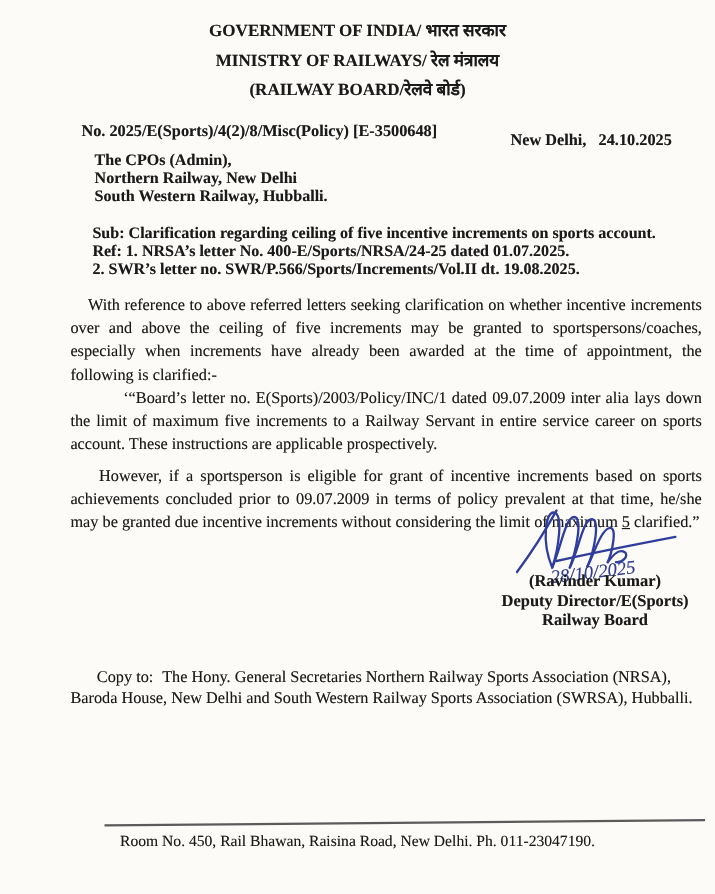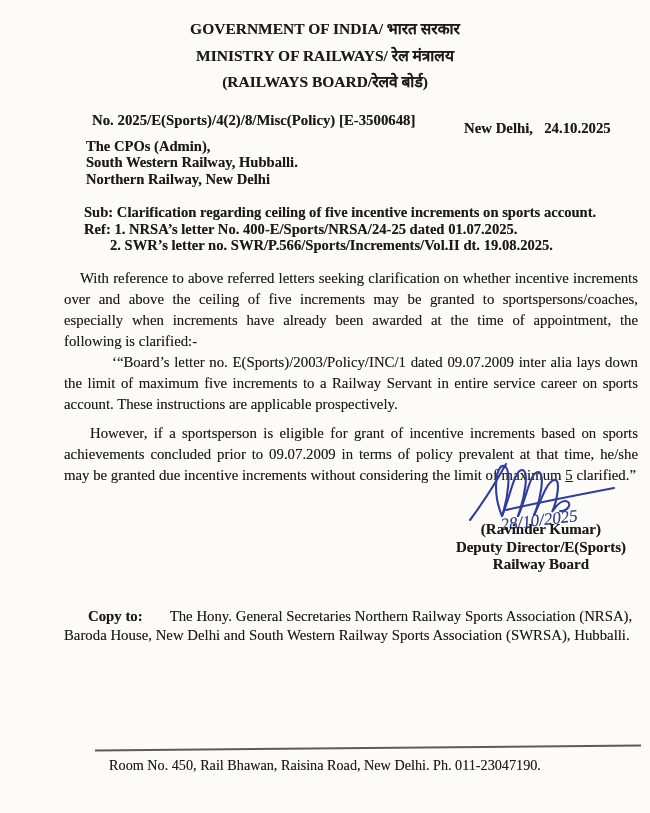--- a/index.html
+++ b/index.html
@@ -5,64 +5,64 @@
   html,body { margin:0; padding:0; background:#d8d8d8; }
   .page {
     position:relative; width:650px; height:813px; margin:0 auto;
     background:#fcfbf8; overflow:hidden;
     font-family:"Liberation Serif","DejaVu Serif",serif;
     color:#1a1a1a;
     text-shadow:0 0 0.5px rgba(20,20,20,0.45);
   }
   .header { position:absolute; top:16px; left:0; right:0; text-align:center;
             font-weight:bold; font-size:15.5px; line-height:26.5px; }
-  .ref-no { position:absolute; top:112px; left:92px; font-weight:bold; font-size:14.8px;text-align:right; }
+  .ref-no { position:absolute; top:112px; left:74px; font-weight:bold; font-size:14.8px;text-align:right; }
   .place-date { position:absolute; top:120px; left:464px; font-weight:bold;
                 font-size:14.8px; white-space:pre; }
   .addressee { position:absolute; top:138px; left:86px; font-weight:bold;
                font-size:14.6px; line-height:16.4px; }
   .subref { position:absolute; top:204px; left:84px; width:560px;
             font-weight:bold; font-size:14.6px; line-height:16.6px; }
-  .subref .ref2 { margin-left:26px; }
+  .subref .ref2 { }
   .para { position:absolute; left:64px; width:574px; font-size:14.8px;
           line-height:21px; text-align:justify; }
   .para1 { top:268px; text-indent:16px; }
   .para2 { top:352px; text-indent:48px; }
   .para3 { top:423px; text-indent:26px; }
   .u5 { text-decoration:underline; }
   .sig-svg { position:absolute; left:462px; top:458px; }
   .signatory { position:absolute; top:521px; right:24px; text-align:center;
                font-weight:bold; font-size:15px; line-height:17.6px; }
   .copyto { position:absolute; top:607px; left:64px; width:576px;
             font-size:14.8px; line-height:18.5px; }
   .copyto .first { text-indent:24px; }
-  .copyto .label { font-weight:bold; margin-right:27px; }
+  .copyto .label { font-weight:normal; margin-right:8px; }
   .rule { position:absolute; top:747px; left:95px; width:546px; height:1.6px;
           background:#5b5b5b; transform:rotate(-0.5deg); }
   .footer { position:absolute; top:757px; left:0; right:0; text-align:center;
             font-weight:normal; font-size:14.2px; }
 </style>
 </head>
 <body>
 
 <div class="page">
 
   <div class="header">
     <div>GOVERNMENT OF INDIA/ भारत सरकार</div>
     <div>MINISTRY OF RAILWAYS/ रेल मंत्रालय</div>
-    <div>(RAILWAYS BOARD/रेलवे बोर्ड)</div>
+    <div>(RAILWAY BOARD/रेलवे बोर्ड)</div>
   </div>
 
   <div class="ref-no">No. 2025/E(Sports)/4(2)/8/Misc(Policy) [E-3500648]</div>
   <div class="place-date">New Delhi,   24.10.2025</div>
 
   <div class="addressee">
     <div>The CPOs (Admin),</div>
+    <div>Northern Railway, New Delhi</div>
     <div>South Western Railway, Hubballi.</div>
-    <div>Northern Railway, New Delhi</div>
   </div>
 
   <div class="subref">
     <div>Sub: Clarification regarding ceiling of five incentive increments on sports account.</div>
     <div>Ref: 1. NRSA’s letter No. 400-E/Sports/NRSA/24-25 dated 01.07.2025.</div>
     <div class="ref2">2. SWR’s letter no. SWR/P.566/Sports/Increments/Vol.II dt. 19.08.2025.</div>
   </div>
 
   <div class="para para1">With reference to above referred letters seeking clarification on whether incentive increments over and above the ceiling of five increments may be granted to sportspersons/coaches, especially when increments have already been awarded at the time of appointment, the following is clarified:-</div>
   <div class="para para2">‘“Board’s letter no. E(Sports)/2003/Policy/INC/1 dated 09.07.2009  inter alia lays down the limit of maximum five increments to a Railway Servant in entire service career on sports account. These instructions are applicable prospectively.</div>

